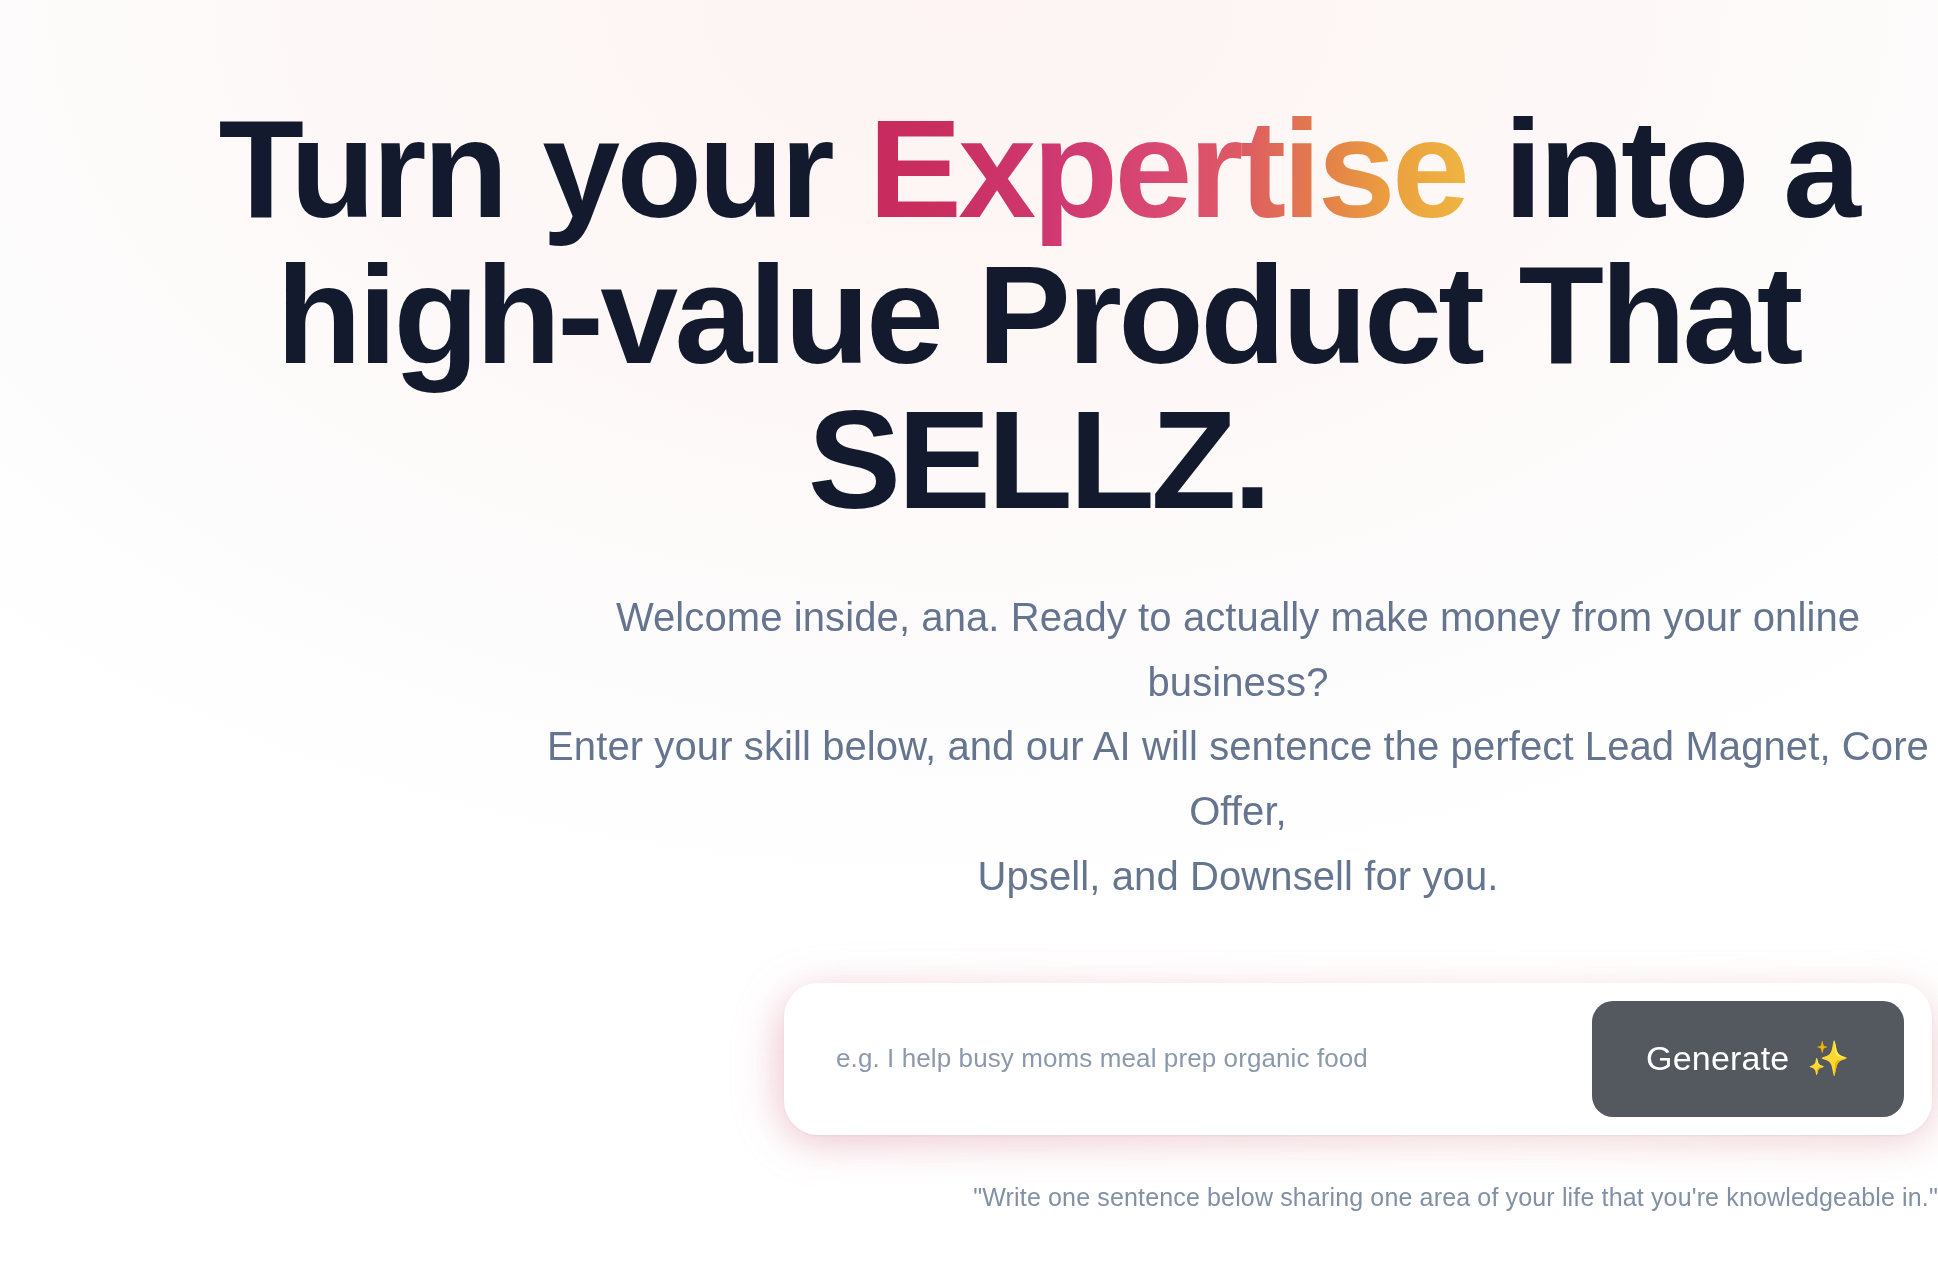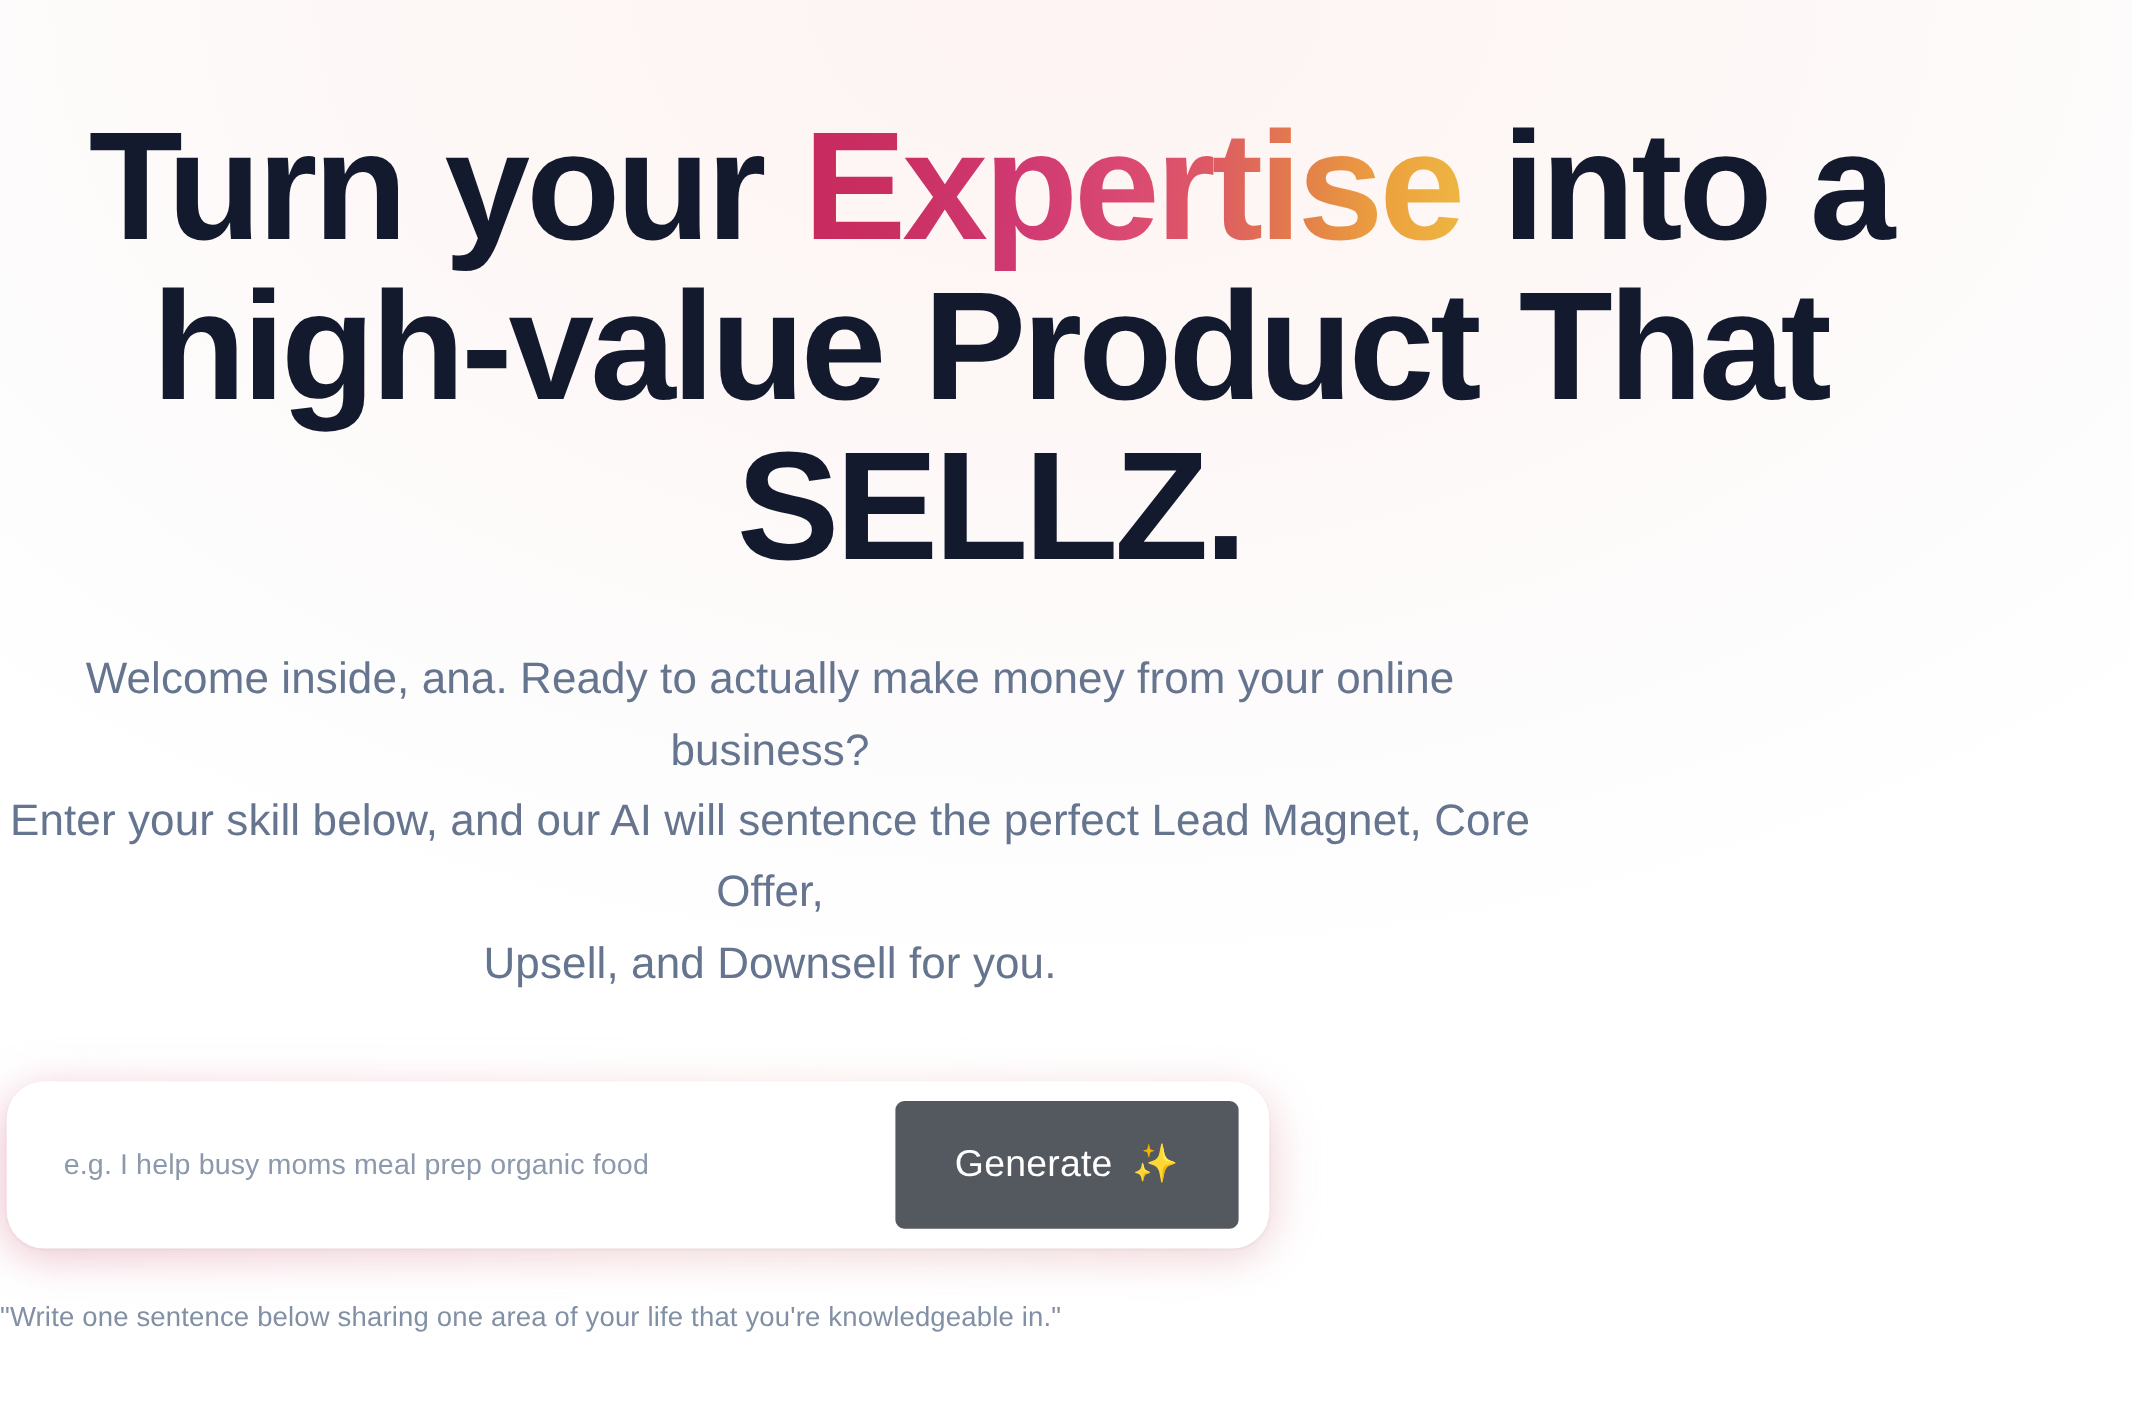--- a/index.html
+++ b/index.html
@@ -16,21 +16,21 @@
       radial-gradient(ellipse 1400px 900px at 50% 0%, #fdf4f3 0%, #fdf8f7 45%, #fdfcfc 75%, #ffffff 100%),
       linear-gradient(180deg, #fcf7f6 0%, #fefdfd 62%, #ffffff 100%);
     -webkit-font-smoothing: antialiased;
   }
 
   .hero {
     width: 1938px;
     height: 1284px;
     display: flex;
     flex-direction: column;
-    align-items: flex-start;
+    align-items: flex-end;
     padding-top: 96px;
   }
 
   
   .headline {
     width: 1800px;
     text-align: center;
     font-size: 140px;
     line-height: 1.04;
     font-weight: 700;
@@ -122,21 +122,21 @@
     color: #8c99ad;
     opacity: 1;
   }
 
   .generate-btn {
     flex: 0 0 auto;
     height: 116px;
     min-width: 312px;
     padding: 0 40px;
     border: none;
-    border-radius: 8px;
+    border-radius: 21px;
     background: #54585f;
     color: #ffffff;
     font-family: "Liberation Sans", sans-serif;
     font-size: 34px;
     font-weight: 400;
     letter-spacing: 0.2px;
     cursor: pointer;
     display: flex;
     align-items: center;
     justify-content: center;

